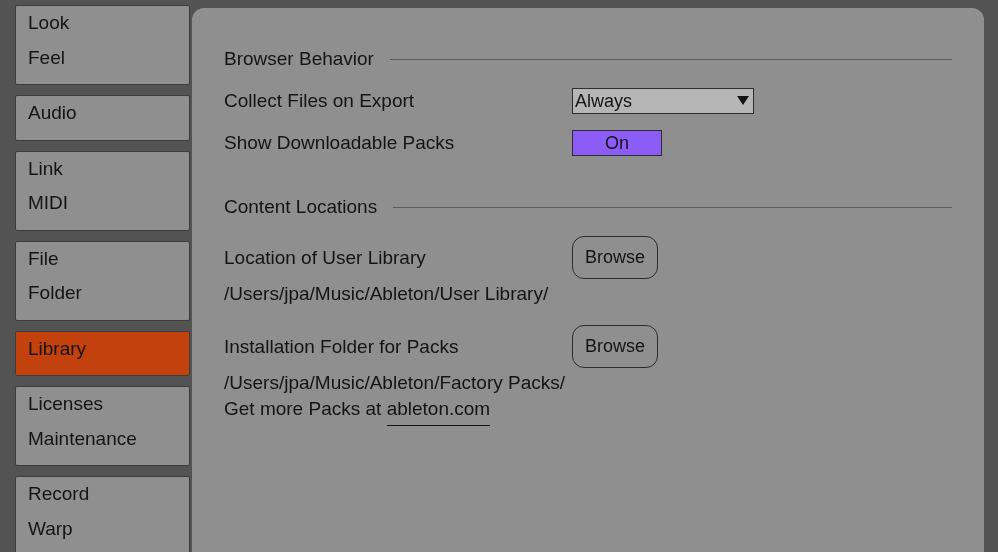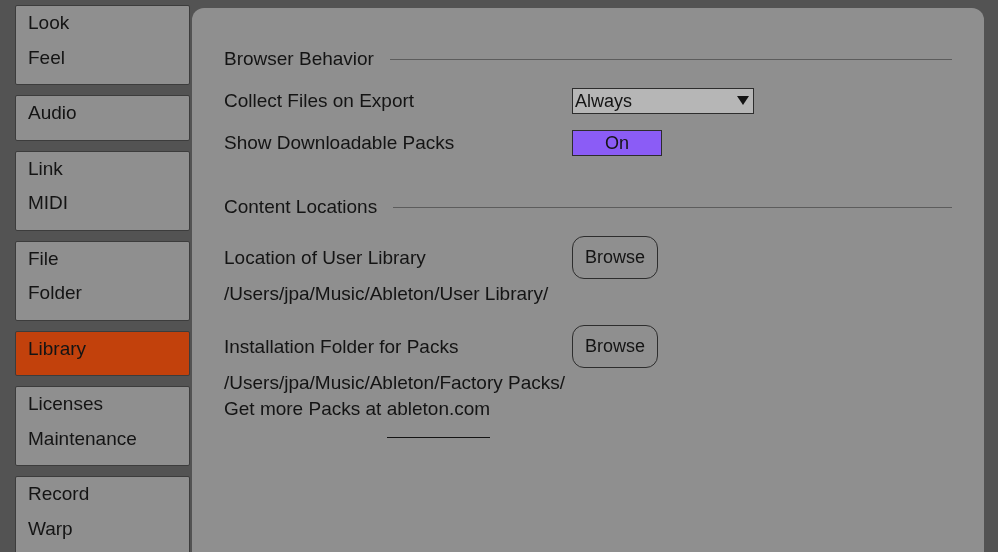--- a/index.html
+++ b/index.html
@@ -162,21 +162,21 @@
   font-size: 19px;
   color: #141414;
 }
 .more-line {
   font-size: 19px;
   color: #141414;
 }
 .link {
   border-bottom: 1.5px solid #141414;
   cursor: pointer;
-  padding-bottom: 18px;
+  padding-bottom: 6px;
 }
 </style>
 </head>
 <body>
 
 <div class="root">
 
   <div class="sidebar" id="sidebar">
       <div class="tab-group unselected">
         <div class="tab-item">Look</div>

